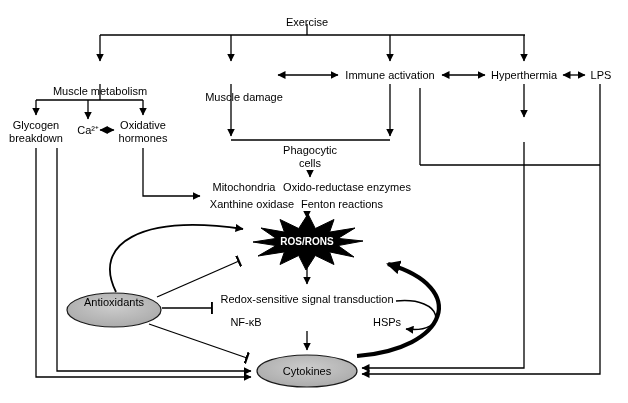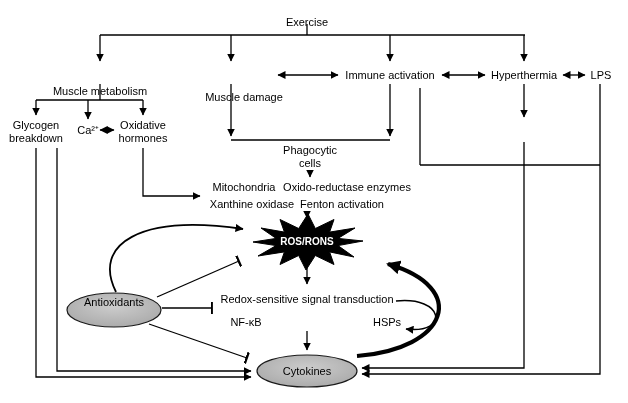--- a/index.html
+++ b/index.html
@@ -124,21 +124,21 @@
   </div>
 
   <div class="lbl" style="left:310px; top:144px;">
     <span>Phagocytic</span>
     <span>cells</span>
   </div>
 
   <div class="lbl" style="left:244px; top:181px;">Mitochondria</div>
   <div class="lbl" style="left:347px; top:181px;">Oxido-reductase enzymes</div>
   <div class="lbl" style="left:252px; top:198px;">Xanthine oxidase</div>
-  <div class="lbl" style="left:342px; top:198px;">Fenton activation</div>
+  <div class="lbl" style="left:342px; top:198px;">Fenton reactions</div>
 
   <div class="star-lbl" style="left:307px; top:236px;">ROS/RONS</div>
 
   <div class="lbl" style="left:307px; top:293px;">Redox-sensitive signal transduction</div>
   <div class="lbl" style="left:246px; top:316px;">NF-κB</div>
   <div class="lbl" style="left:387px; top:316px;">HSPs</div>
 
   <div class="lbl" style="left:114px; top:296px;">Antioxidants</div>
   <div class="lbl" style="left:307px; top:365px;">Cytokines</div>
 

